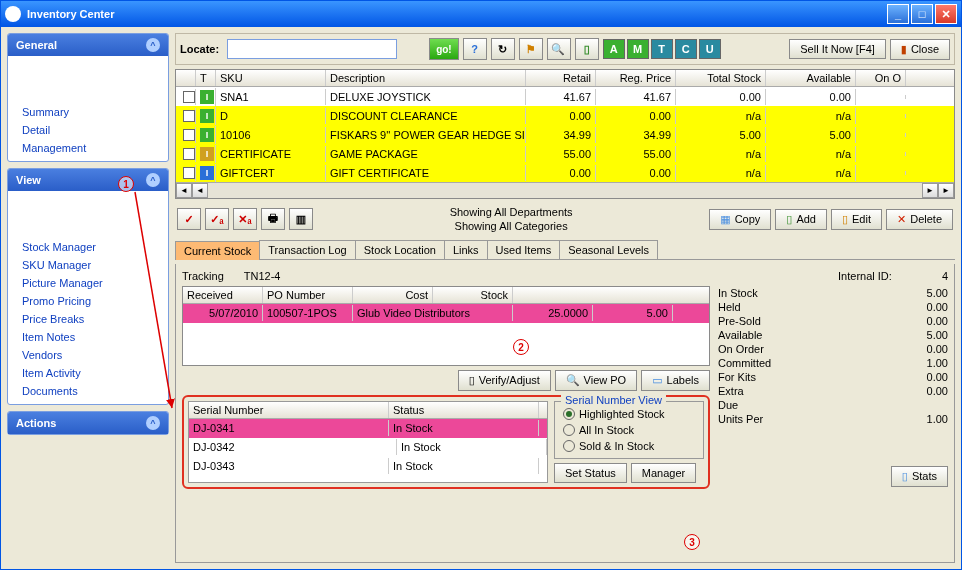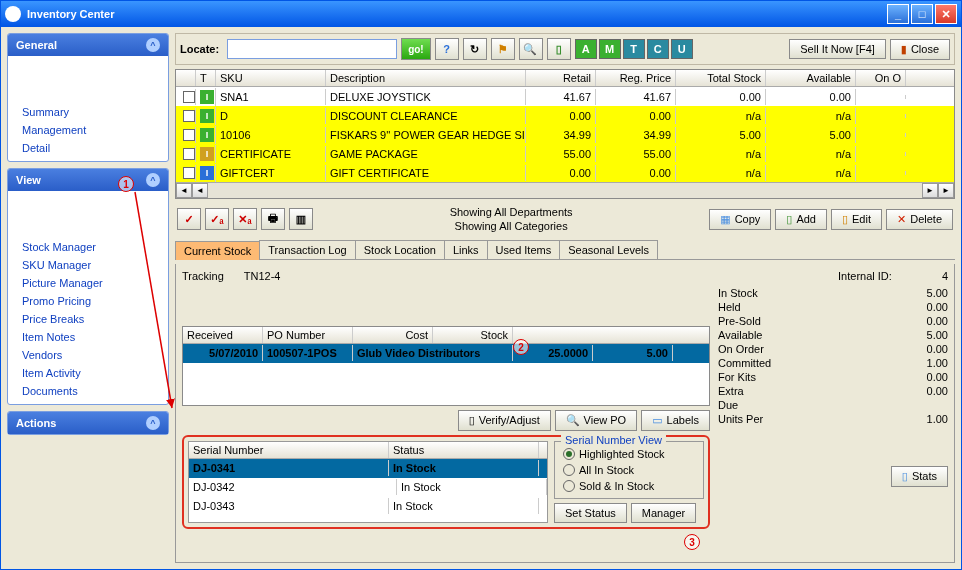--- a/index.html
+++ b/index.html
@@ -16,21 +16,21 @@
 .panel-hdr { background: linear-gradient(to bottom,#4a7fe0,#2a5ec8); color: #fff; font-weight: bold; padding: 4px 8px; display: flex; align-items: center; justify-content: space-between; border-radius: 2px 2px 0 0; }
 .chev { width: 14px; height: 14px; border-radius: 50%; background: #b0cfff; color: #2a5ec8; display: flex; align-items: center; justify-content: center; font-size: 9px; }
 .panel-body { padding: 4px 0; margin-top: 43px; }
 .navitem { padding: 3px 14px; color: #1040c0; cursor: pointer; }
 .navitem.bold { font-weight: bold; }
 .main { flex: 1; display: flex; flex-direction: column; gap: 4px; position: relative; }
 .toolbar { background: #ece9d8; border: 1px solid #bfb8a5; padding: 4px; display: flex; align-items: center; gap: 4px; }
 .locate-lbl { font-weight: bold; margin-right: 4px; }
 .locate-inp { width: 170px; height: 20px; border: 1px solid #7a9ee0; }
 .tb-btn { width: 24px; height: 22px; border: 1px solid #8a8a8a; background: linear-gradient(to bottom,#fff,#e0e0d0); display: flex; align-items: center; justify-content: center; font-weight: bold; cursor: pointer; }
-.tb-btn.go { background: linear-gradient(to bottom,#6fdd50,#2aa810); color: #fff; font-size: 10px; width: auto; padding: 0 6px; }
+.tb-btn.go { background: linear-gradient(to bottom,#6fdd50,#2aa810); color: #fff; font-size: 10px; width: auto; padding: 0 6px; margin-left: 28px; }
 .tb-btn.q { color: #2a6fd8; }
 .sq { width: 22px; height: 20px; border: 1px solid #666; display: flex; align-items: center; justify-content: center; font-weight: bold; color: #fff; }
 .sq.A{background:#3ab030}.sq.M{background:#3ab030}.sq.T{background:#2a8aa0}.sq.C{background:#2a8aa0}.sq.U{background:#2a8aa0}
 .btn { border: 1px solid #8a8a8a; background: linear-gradient(to bottom,#fff,#e0e0d0); padding: 3px 10px; cursor: pointer; display: inline-flex; align-items: center; gap: 4px; }
 .grid { border: 1px solid #8a8a8a; background: #fff; }
 .grid-h { display: flex; background: linear-gradient(to bottom,#fff,#e6e3d6); border-bottom: 1px solid #aaa; }
 .gh, .gc { padding: 2px 4px; border-right: 1px solid #ccc; overflow: hidden; white-space: nowrap; }
 .gh { font-weight: normal; }
 .grid-r { display: flex; height: 19px; align-items: center; }
 .yellow { background: #ffff00; }
@@ -41,37 +41,37 @@
 .scrollbar-h { height: 16px; background: #e6e3d6; border-top: 1px solid #aaa; display: flex; justify-content: space-between; }
 .sbb { width: 16px; height: 15px; border: 1px solid #999; background: linear-gradient(to bottom,#fff,#ddd); display:flex;align-items:center;justify-content:center;font-size:8px; }
 .actionbar { display: flex; align-items: center; gap: 4px; padding: 2px; }
 .showing { flex: 1; text-align: center; line-height: 1.3; }
 .tabbar { display: flex; border-bottom: 1px solid #999; }
 .tab { padding: 3px 8px; border: 1px solid #999; border-bottom: none; background: #ece9d8; margin-right: -1px; cursor: pointer; }
 .tab.active { background: #fdba74; position: relative; top: 1px; }
 .tabcontent { background: #ece9d8; border: 1px solid #999; border-top: none; padding: 6px; flex: 1; display: flex; flex-direction: column; gap: 4px; }
 .tracking-row { display: flex; gap: 20px; align-items: center; }
 .stock-detail { display: flex; gap: 8px; flex: 1; }
-.stock-left { flex: 1; display: flex; flex-direction: column; gap: 4px; margin-top: 40px; }
+.stock-left { flex: 1; display: flex; flex-direction: column; gap: 4px; }
 .stock-right { width: 230px; }
 .info-row { display: flex; justify-content: space-between; padding: 1px 0; }
 .btnrow { display: flex; gap: 4px; justify-content: flex-end; }
 .serial-area { display: flex; gap: 6px; border: 2px solid #e03020; border-radius: 6px; padding: 4px; }
 .serial-grid { flex: 1; border: 1px solid #999; background: #fff; }
 .snv { border: 1px solid #999; padding: 4px 8px; position: relative; width: 150px; }
 .snv-title { position: absolute; top: -8px; left: 6px; background: #ece9d8; padding: 0 4px; color: #1040c0; }
 .radio-row { display: flex; align-items: center; gap: 4px; padding: 2px 0; }
 .radio { width: 12px; height: 12px; border: 1px solid #666; border-radius: 50%; display: flex; align-items: center; justify-content: center; }
 .radio.on::after { content: ''; width: 6px; height: 6px; background: #2a6f2a; border-radius: 50%; }
 .annot { position: absolute; width: 16px; height: 16px; border: 1.5px solid #d00; border-radius: 50%; color: #d00; display: flex; align-items: center; justify-content: center; font-size: 10px; font-weight: bold; background: rgba(255,255,255,0.6); pointer-events: none; z-index: 50; }
 #anno1 { left: 118px; top: 176px; }
 #anno2 { left: 513px; top: 339px; }
 #anno3 { left: 684px; top: 534px; }
 .arrow-svg { position: absolute; left: 0; top: 0; pointer-events: none; z-index: 40; }
-.selrow { background: #0369a1; font-weight: bold; }
+.selrow { background: #ec4899; }
 </style>
 </head>
 <body>
 
 <div class="window">
 
   <div class="titlebar">
     <div class="titlebar-icon"></div>
     <span>Inventory Center</span>
     <div class="titlebar-spacer"></div>
@@ -83,22 +83,22 @@
   <div class="body">
 
     <div class="sidebar">
       <div class="panel">
         <div class="panel-hdr">
             <span>General</span>
             <span class="chev">^</span>
           </div>
         <div class="panel-body" id="pg">
             <div class="navitem">Summary</div>
+            <div class="navitem">Detail</div>
             <div class="navitem">Management</div>
-            <div class="navitem">Detail</div>
           </div>
       </div>
       <div class="panel">
         <div class="panel-hdr">
             <span>View</span>
             <span class="chev">^</span>
           </div>
         <div class="panel-body" id="pv">
             <div class="navitem">Stock Manager</div>
             <div class="navitem">SKU Manager</div>

